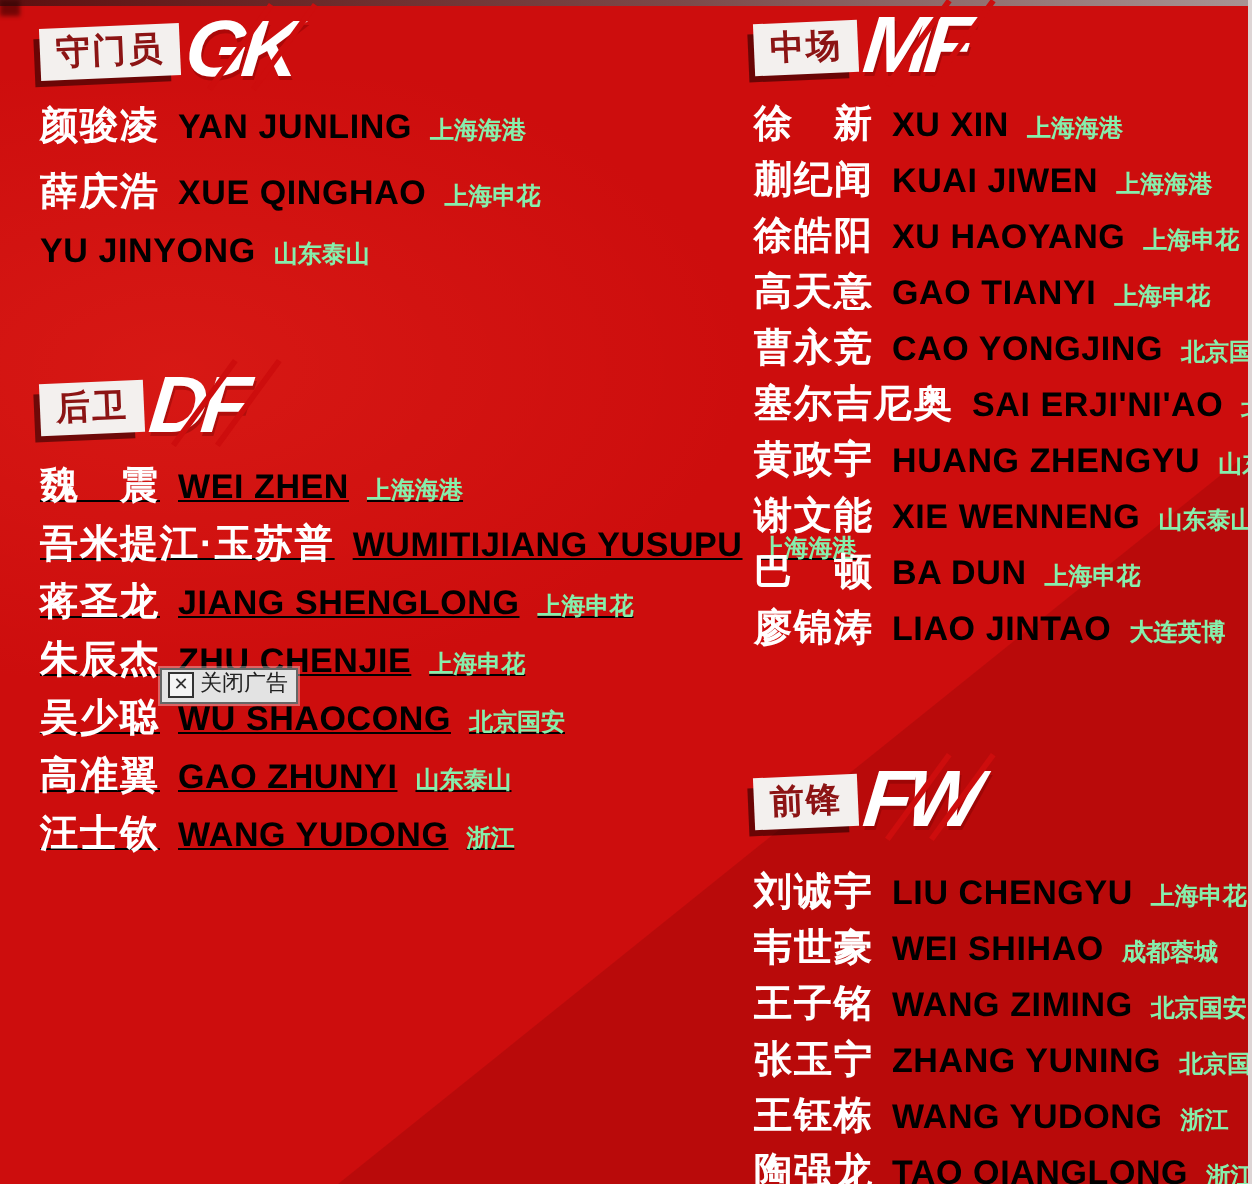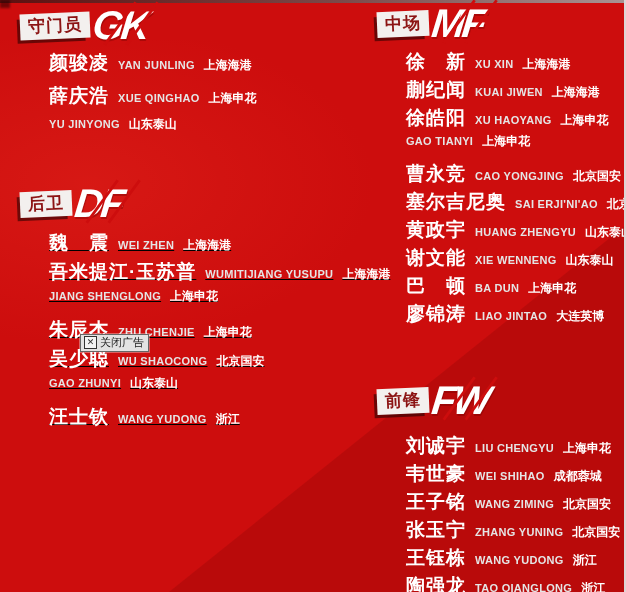--- a/index.html
+++ b/index.html
@@ -59,24 +59,24 @@
   }
   .cut1 { left:2px; top:17px; }
   .cut2 { left:24px; top:17px; }
 
   .rows { display:flex; flex-direction:column; }
   .sec-gk .rows { margin-top:6px;  gap:12px; }
   .sec-df .rows { margin-top:8px;  gap:8px;text-decoration:underline; }
   .sec-mf .rows { margin-top:7px;  gap:7px; }
   .sec-fw .rows { margin-top:14px; gap:7px; }
 
-  .row { display:flex; align-items:baseline; gap:9px; white-space:nowrap; height:21px;margin-left:29px; }
+  .row { display:flex; align-items:baseline; gap:9px; white-space:nowrap; height:21px; }
   .cn   { font-size:19px; font-weight:700; color:#fff; letter-spacing:1px; }
-  .py   { font-size:11px; font-weight:700; color:#e5e5e5; letter-spacing:0.3px; }
-  .club { font-size:12px; font-weight:600; color:#ffffff; }
+  .py   { font-size:17px; font-weight:700; color:#000000; letter-spacing:0.3px; }
+  .club { font-size:12px; font-weight:600; color:#86efac; }
 
   
   .ad-close {
     position:absolute; left:80px; top:334px; z-index:5;
     display:flex; align-items:center; gap:3px;
     background:#e3e3e3; border:1px solid #666; padding:1px 4px 2px 3px;
     font-size:11px; color:#222; cursor:pointer; line-height:1.2;
     box-shadow:0 0 0 1px rgba(255,255,255,0.35);
   }
   .adx {
@@ -127,34 +127,36 @@
         <span class="cn">魏　震</span>
         <span class="py">WEI ZHEN</span>
         <span class="club">上海海港</span>
       </div>
       <div class="row">
         <span class="cn">吾米提江·玉苏普</span>
         <span class="py">WUMITIJIANG YUSUPU</span>
         <span class="club">上海海港</span>
       </div>
       <div class="row">
+        <span class="cn">蒋圣龙</span>
         <span class="py">JIANG SHENGLONG</span>
         <span class="club">上海申花</span>
       </div>
       <div class="row">
         <span class="cn">朱辰杰</span>
         <span class="py">ZHU CHENJIE</span>
         <span class="club">上海申花</span>
       </div>
       <div class="row">
         <span class="cn">吴少聪</span>
         <span class="py">WU SHAOCONG</span>
         <span class="club">北京国安</span>
       </div>
       <div class="row">
+        <span class="cn">高准翼</span>
         <span class="py">GAO ZHUNYI</span>
         <span class="club">山东泰山</span>
       </div>
       <div class="row">
         <span class="cn">汪士钦</span>
         <span class="py">WANG YUDONG</span>
         <span class="club">浙江</span>
       </div>
     </div>
   </div>
@@ -174,20 +176,21 @@
         <span class="cn">蒯纪闻</span>
         <span class="py">KUAI JIWEN</span>
         <span class="club">上海海港</span>
       </div>
       <div class="row">
         <span class="cn">徐皓阳</span>
         <span class="py">XU HAOYANG</span>
         <span class="club">上海申花</span>
       </div>
       <div class="row">
+        <span class="cn">高天意</span>
         <span class="py">GAO TIANYI</span>
         <span class="club">上海申花</span>
       </div>
       <div class="row">
         <span class="cn">曹永竞</span>
         <span class="py">CAO YONGJING</span>
         <span class="club">北京国安</span>
       </div>
       <div class="row">
         <span class="cn">塞尔吉尼奥</span>

